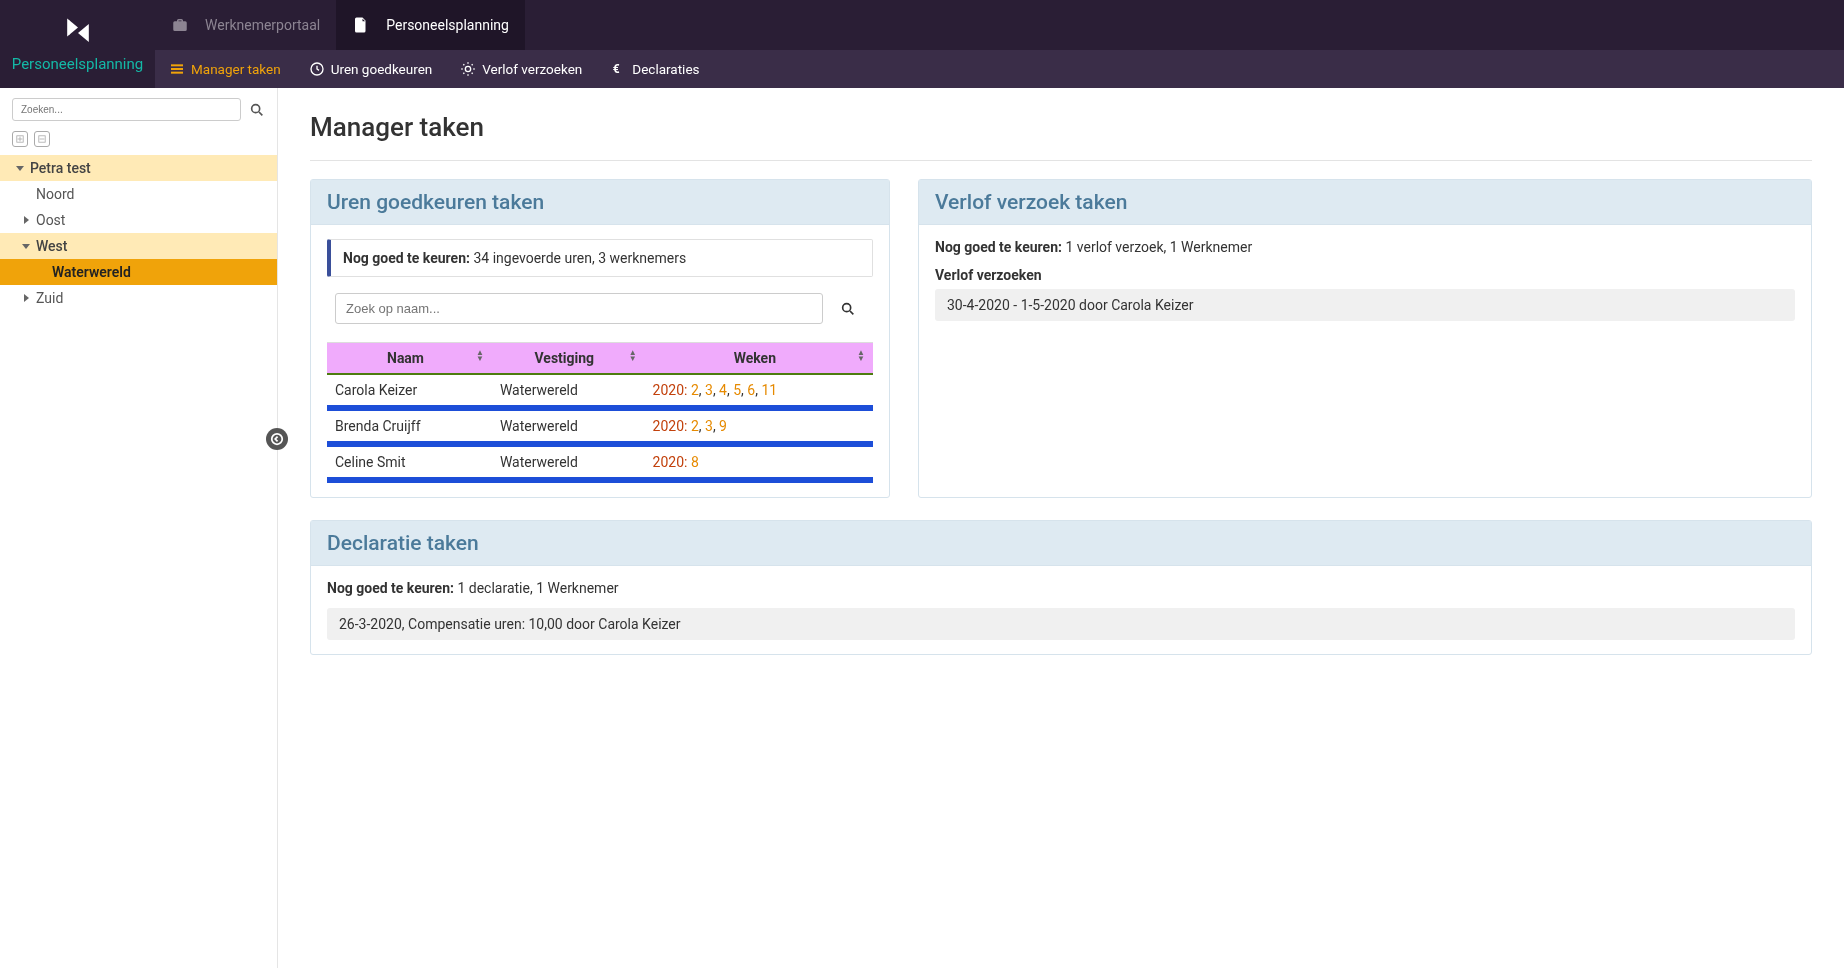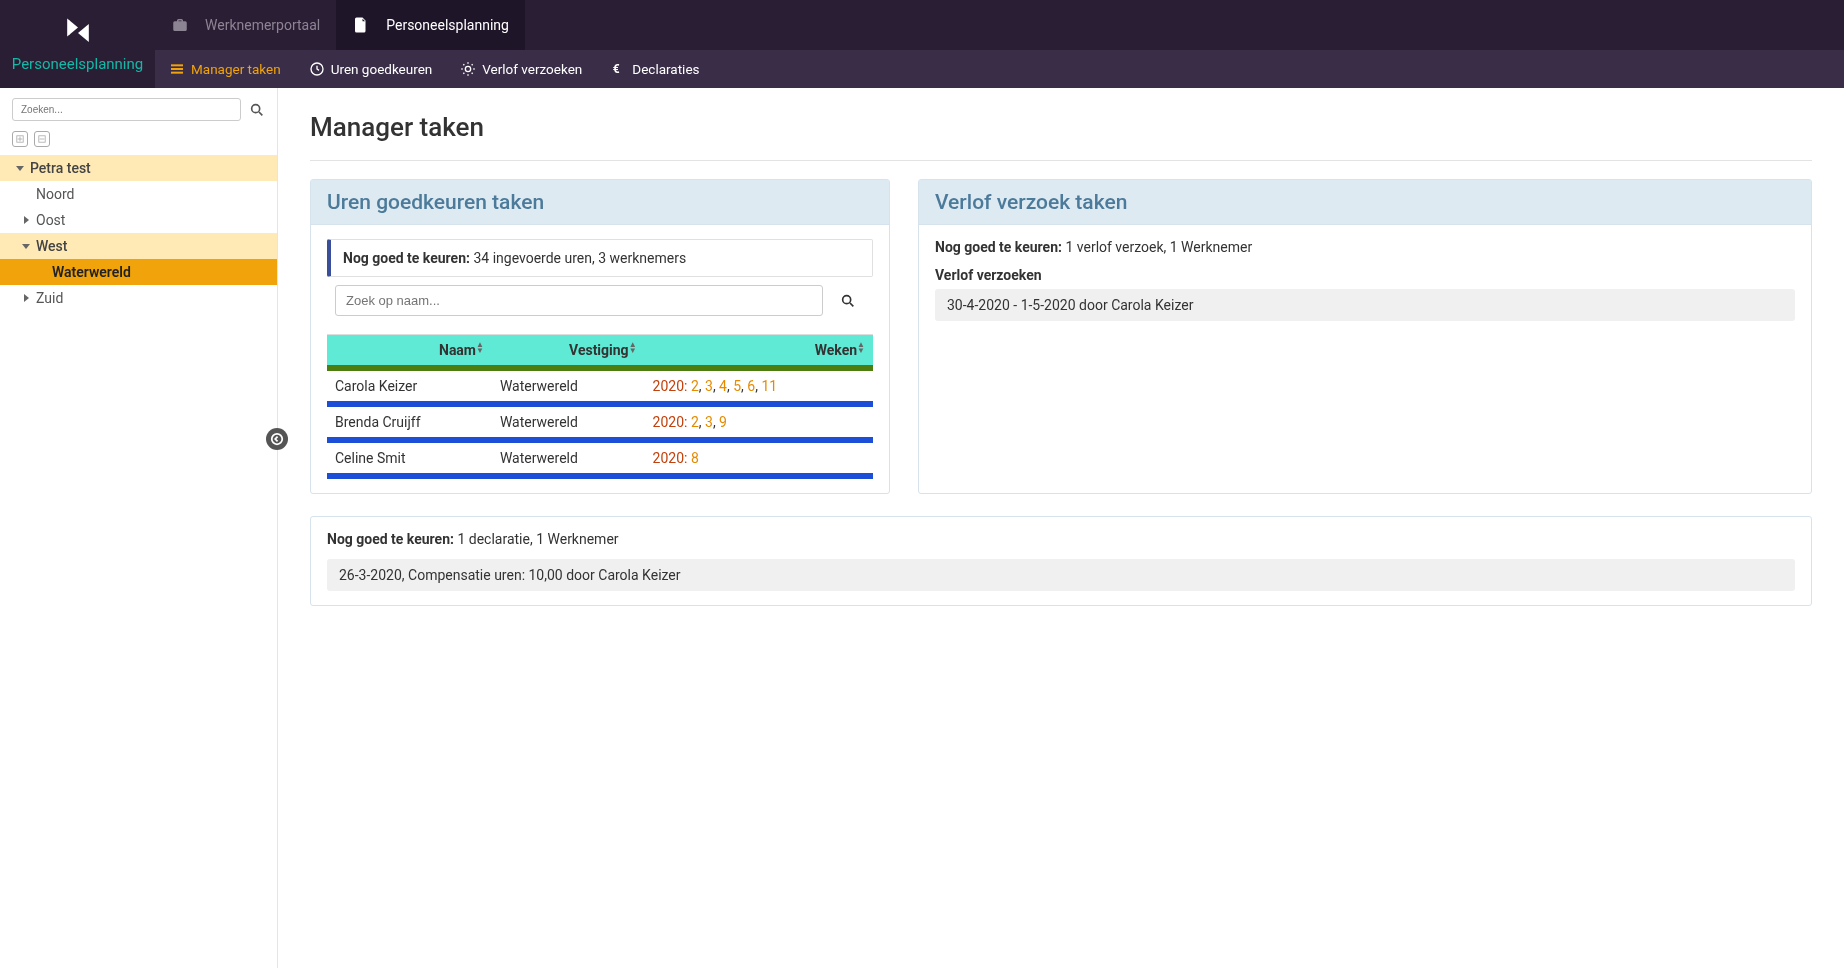--- a/index.html
+++ b/index.html
@@ -176,21 +176,21 @@
 .panel-body { padding: 14px 16px; }
 
 .panel-uren { flex: 0 0 580px; }
 .panel-verlof { flex: 1; }
 
 .notice {
   border: 1px solid #e0e0e0;
   border-left: 4px solid #3a4f9a;
   padding: 10px 12px;
   border-radius: 2px;
-  margin-bottom: 8px;
+  margin-bottom: 16px;
 }
 .notice b { font-weight: 700; color:#333; }
 
 .table-search {
   display: flex;
   gap: 8px;
   margin-bottom: 18px;
   padding: 0 8px;
 }
 .table-search input {
@@ -201,27 +201,27 @@
   font-size: 13px;
 }
 .table-search .sbtn {
   width: 34px;
   display:flex; align-items:center; justify-content:center;
   cursor: pointer;
 }
 
 table.data { width: 100%; border-collapse: collapse; }
 table.data th {
-  text-align: right;
-  background: #5eead4;
+  text-align: center;
+  background: #f0abfc;
   padding: 7px 8px;
   font-weight: 700;
   font-size: 14px;
   border-top: 1px solid #ddd;
-  border-bottom: 6px solid #4d7c0f;
+  border-bottom: 2px solid #4d7c0f;
   position: relative;
 }
 .sort-icons {
   float: right;
   display: inline-flex;
   flex-direction: column;
   line-height: 6px;
   font-size: 8px;
   color: #666;
 }
@@ -452,20 +452,21 @@
           </div>
           <div class="verlof-sub">Verlof verzoeken</div>
           <div class="gray-item">
             <span>30-4-2020 - 1-5-2020 door Carola Keizer</span>
           </div>
         </div>
       </div>
     </div>
 
     <div class="panel panel-decl">
+      <div class="panel-header">Declaratie taken</div>
       <div class="panel-body">
         <div style="margin-bottom:12px">
           <b>Nog goed te keuren:</b><span> 1 declaratie, 1 Werknemer</span>
         </div>
         <div class="gray-item">
           <span>26-3-2020, Compensatie uren: 10,00 door Carola Keizer</span>
         </div>
       </div>
     </div>
   </div>

